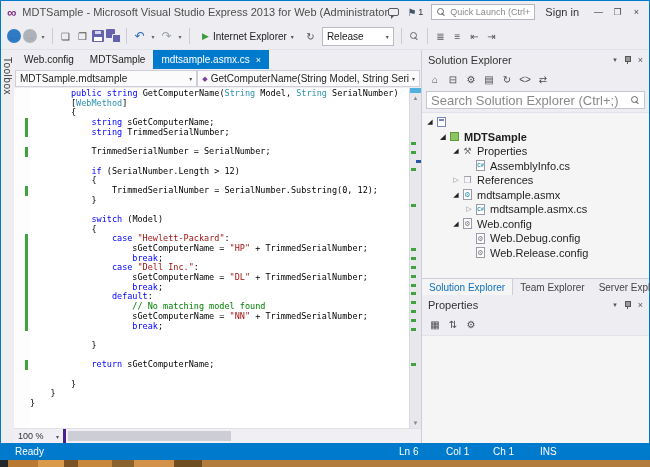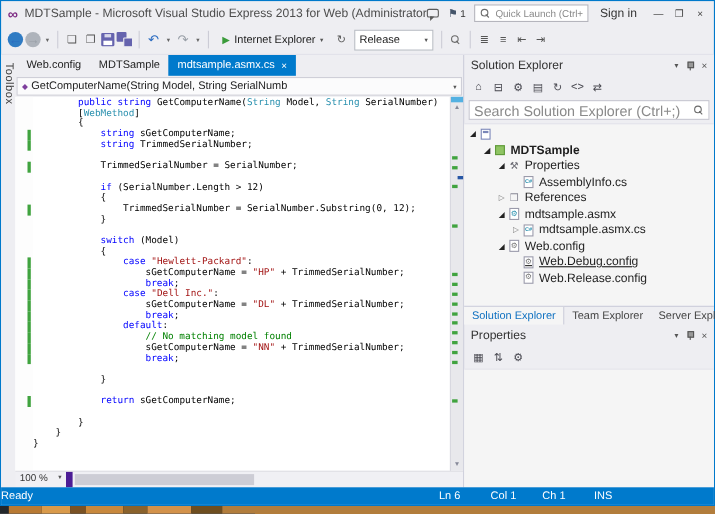--- a/index.html
+++ b/index.html
@@ -76,21 +76,21 @@
   .code{flex:1;overflow:hidden;font-family:"DejaVu Sans Mono",monospace;font-size:8.5px;line-height:9.7px;padding-top:1px;color:#000}
   .cl{height:9.7px;white-space:pre}
   .k{color:var(--kw)} .t{color:var(--ty)} .s{color:var(--st)} .c{color:var(--cm)}
   .vscroll{width:12px;flex:0 0 auto;background:#e8e8ec;border-left:1px solid #d8d8e0;position:relative}
   .grip{position:absolute;top:0;left:0;right:0;height:5px;background:#53b1e2}
   .vscroll .arr{position:absolute;left:0;right:0;text-align:center;font-size:6px;color:#868999}
   .arr.up{top:7px}.arr.dn{bottom:2px}
   .tick{position:absolute;left:1px;width:5px;height:3px;background:var(--chg)}
   .tick.caret{left:6px;width:5px;background:#2756a5}
   .bottomrow{height:15px;flex:0 0 auto;display:flex;background:#f0f0f4;border-top:1px solid #e0e0e6}
-  .zoom{width:52px;display:flex;align-items:flex-start;justify-content:space-between;padding:0 4px;font-size:9px;color:#333;border-right:6px solid #4c1d95}
+  .zoom{width:52px;display:flex;align-items:center;justify-content:space-between;padding:0 4px;font-size:9px;color:#333;border-right:3px solid #4c1d95}
   .hscroll{flex:1;position:relative}
   .hthumb{position:absolute;left:2px;top:2px;bottom:2px;width:46%;background:#cdcdd5}
 
   
   .rightcol{width:228px;flex:0 0 auto;background:#eeeef2;border-left:1px solid #cccedb;display:flex;flex-direction:column;min-height:0}
   .panel-title{height:19px;display:flex;align-items:center;padding:0 6px;font-size:11px;color:#333;flex:0 0 auto}
   .pt-icons{margin-left:auto;display:flex;align-items:center;gap:6px;color:#555}
   .pt-g{font-size:7px}
   .pt-x{font-size:9px}
   .pin{position:relative;width:9px;height:10px;display:inline-block}
@@ -117,21 +117,21 @@
   .fx.config{color:#777;font-size:7px}
   .fx.webservice{color:var(--ty);font-size:7px}
   .tlabel{overflow:hidden;text-overflow:clip}
   .se-tabs{height:17px;display:flex;flex:0 0 auto;background:#eeeef2;border-top:1px solid #cccedb}
   .se-tab{padding:0 7px;font-size:10px;color:#444;display:flex;align-items:center;white-space:nowrap}
   .se-tab.active{background:#f5f5f5;color:#0e70c0;border-right:1px solid #cccedb}
   .props-body{height:108px;background:#f5f5f5;border-top:1px solid #e2e2ea;flex:0 0 auto}
 
   
   .statusbar{height:16px;background:var(--accent);display:flex;align-items:center;color:#fff;font-size:10px;flex:0 0 auto}
-  .ready{padding-left:0}
+  .ready{padding-left:14px}
   .status-right{margin-left:auto;display:flex;margin-right:62px}
   .sitem{width:47px}
   .taskbar{height:7px;display:flex;width:650px}
   .tseg{height:100%;display:block}
 </style>
 </head>
 <body>
 
 <div class="window">
 
@@ -210,20 +210,24 @@
           </div>
           <div class="tab">
             <span class="tab-label">MDTSample</span>
           </div>
           <div class="tab active">
             <span class="tab-label">mdtsample.asmx.cs</span>
             <span class="x">×</span>
           </div>
         </div>
       <div class="navbar">
+        <div class="nav-dd left">
+          <span class="dd-text">MDTSample.mdtsample</span>
+          <span class="dd-arrow">▾</span>
+        </div>
         <div class="nav-dd right">
           <span class="m-icon">◆</span>
           <span class="dd-text">GetComputerName(String Model, String SerialNumb</span>
           <span class="dd-arrow">▾</span>
         </div>
       </div>
       <div class="codewrap">
         <div class="gutter" id="gutter">
             <div class="grow"></div>
             <div class="grow"></div>
@@ -402,21 +406,21 @@
           </div>
           <div class="trow" style="padding-left: 29px;">
             <span class="arrow exp">◢</span>
             <span class="tico">
               <span class="fic">
                 <span class="fx config">⚙</span>
               </span>
             </span>
             <span class="tlabel">Web.config</span>
           </div>
-          <div class="trow" style="padding-left: 42px; text-decoration: underline;">
+          <div class="trow" style="padding-left: 42px;">
             <span class="arrow"></span>
             <span class="tico">
               <span class="fic">
                 <span class="fx config">⚙</span>
               </span>
             </span>
             <span class="tlabel">Web.Debug.config</span>
           </div>
           <div class="trow" style="padding-left: 42px;">
             <span class="arrow"></span>

